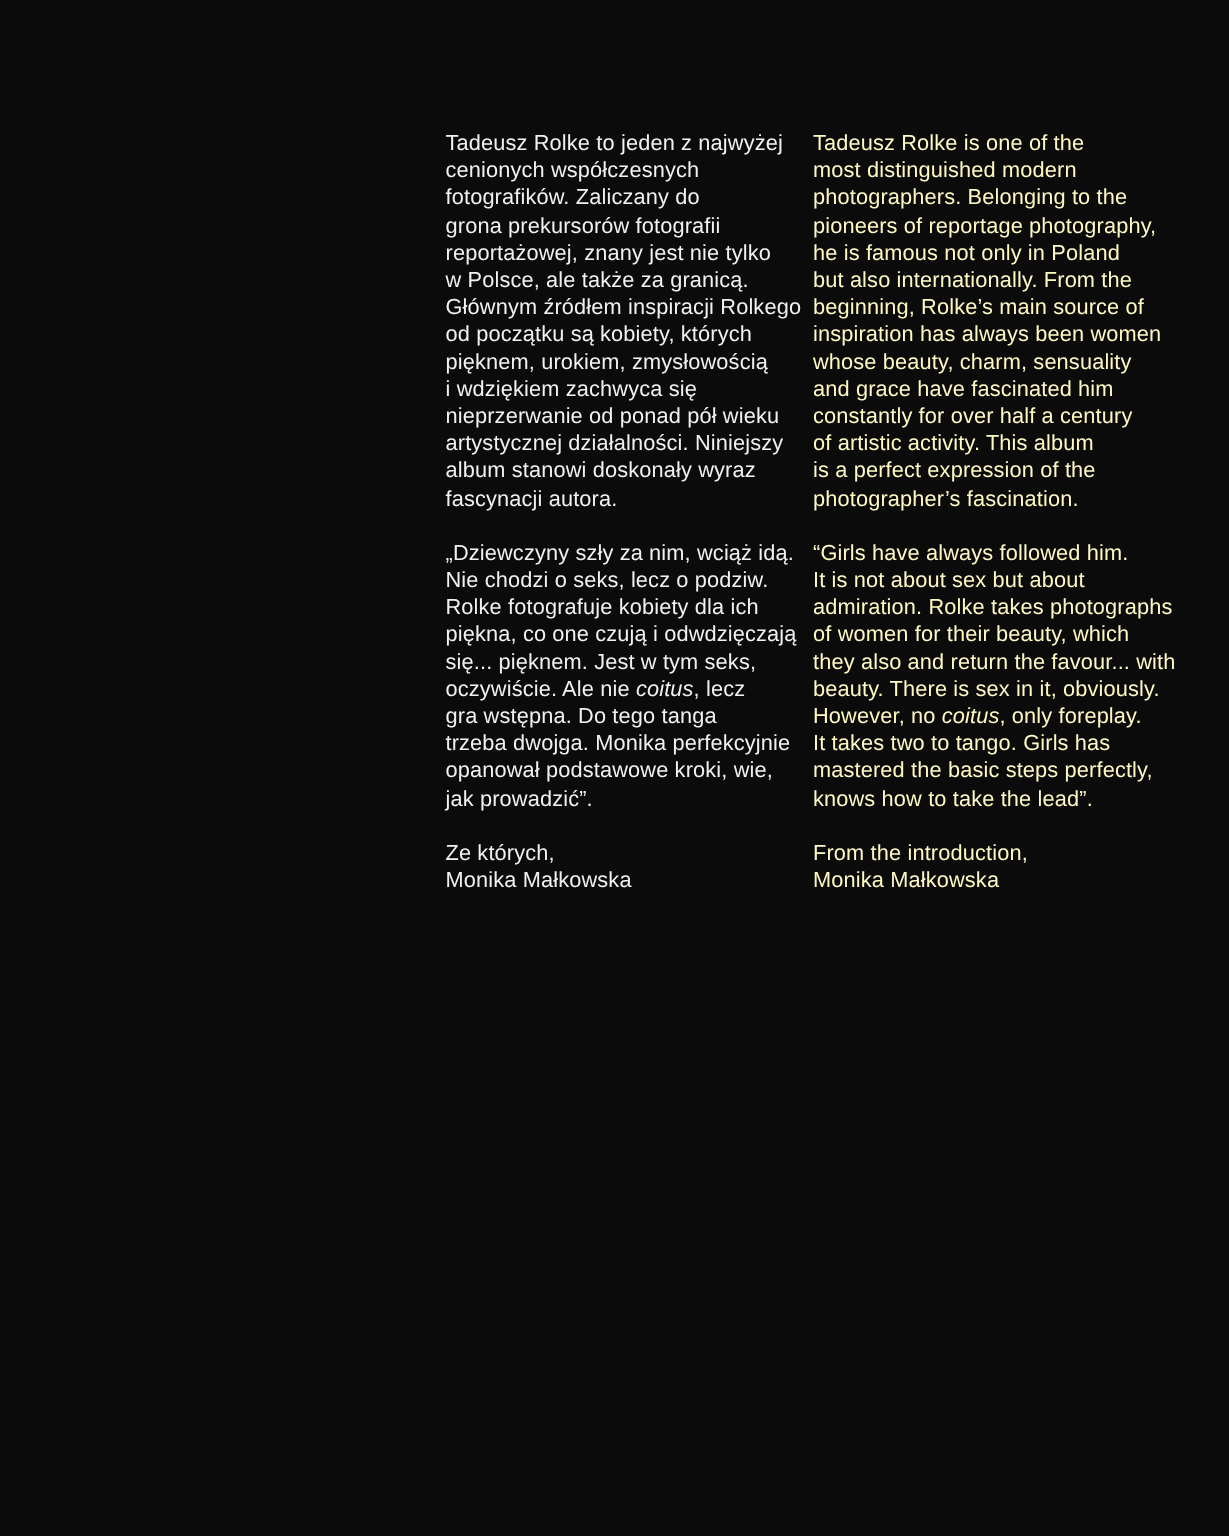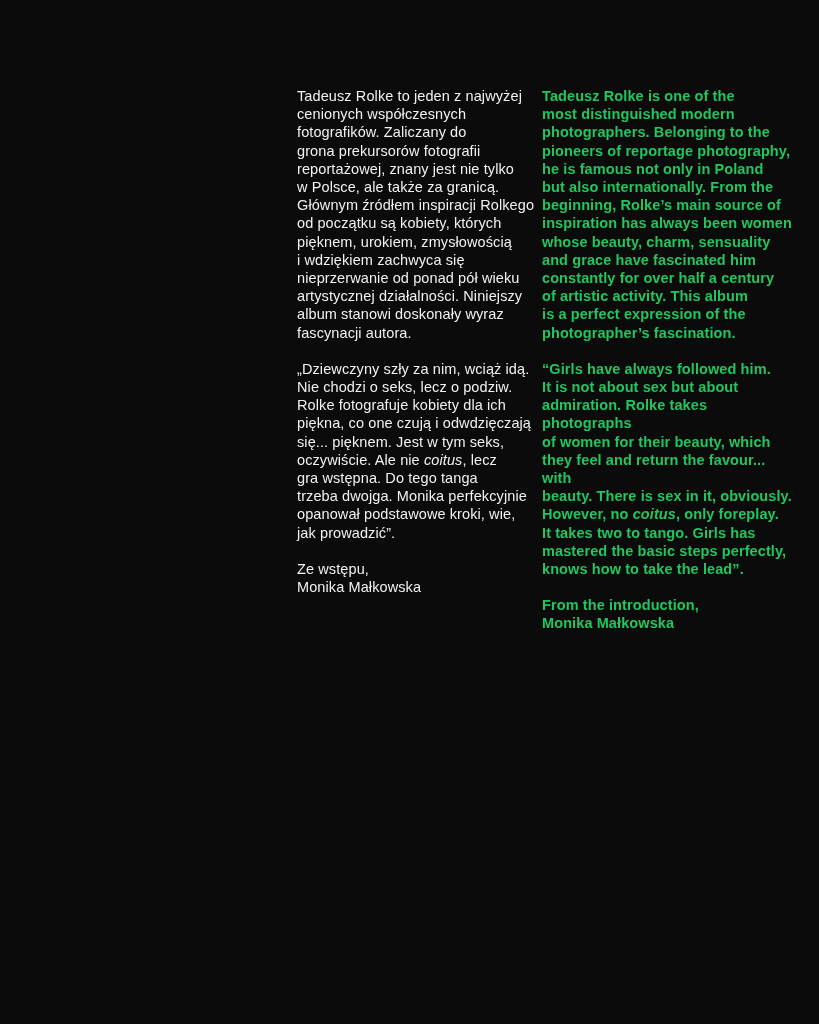--- a/index.html
+++ b/index.html
@@ -63,44 +63,44 @@
     <p><span>„Dziewczyny szły za nim, wciąż idą.
 Nie chodzi o seks, lecz o podziw.
 Rolke fotografuje kobiety dla ich
 piękna, co one czują i odwdzięczają
 się... pięknem. Jest w tym seks,
 oczywiście. Ale nie </span><em>coitus</em><span>, lecz
 gra wstępna. Do tego tanga
 trzeba dwojga. Monika perfekcyjnie
 opanował podstawowe kroki, wie,
 jak prowadzić”.</span></p>
-    <p><span>Ze wstępu,
+    <p><span>Ze których,
 Monika Małkowska</span></p>
   </section>
 
-  <section class="text-column col-english" lang="en" style="color: #22c55e; font-weight: bold;">
+  <section class="text-column col-english" lang="en" style="color: #fef9c3;">
     <p><span>Tadeusz Rolke is one of the
 most distinguished modern
 photographers. Belonging to the
 pioneers of reportage photography,
 he is famous not only in Poland
 but also internationally. From the
 beginning, Rolke’s main source of
 inspiration has always been women
 whose beauty, charm, sensuality
 and grace have fascinated him
 constantly for over half a century
 of artistic activity. This album
 is a perfect expression of the
 photographer’s fascination.</span></p>
     <p><span>“Girls have always followed him.
 It is not about sex but about
 admiration. Rolke takes photographs
 of women for their beauty, which
-they feel and return the favour... with
+they also and return the favour... with
 beauty. There is sex in it, obviously.
 However, no </span><em>coitus</em><span>, only foreplay.
 It takes two to tango. Girls has
 mastered the basic steps perfectly,
 knows how to take the lead”.</span></p>
     <p><span>From the introduction,
 Monika Małkowska</span></p>
   </section>
 
 </div>

